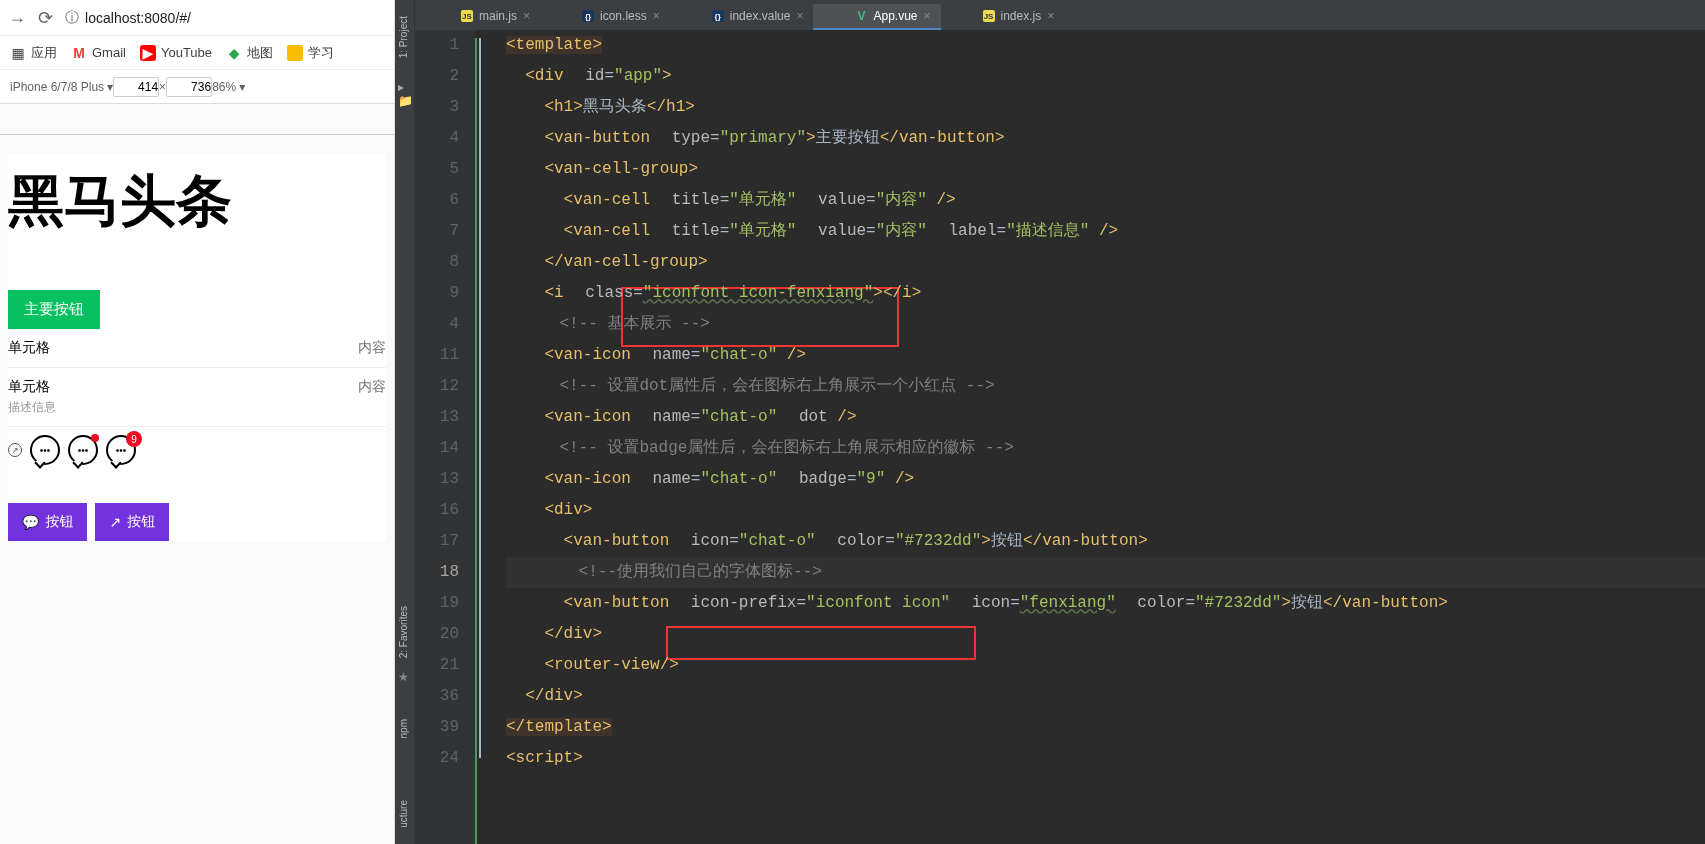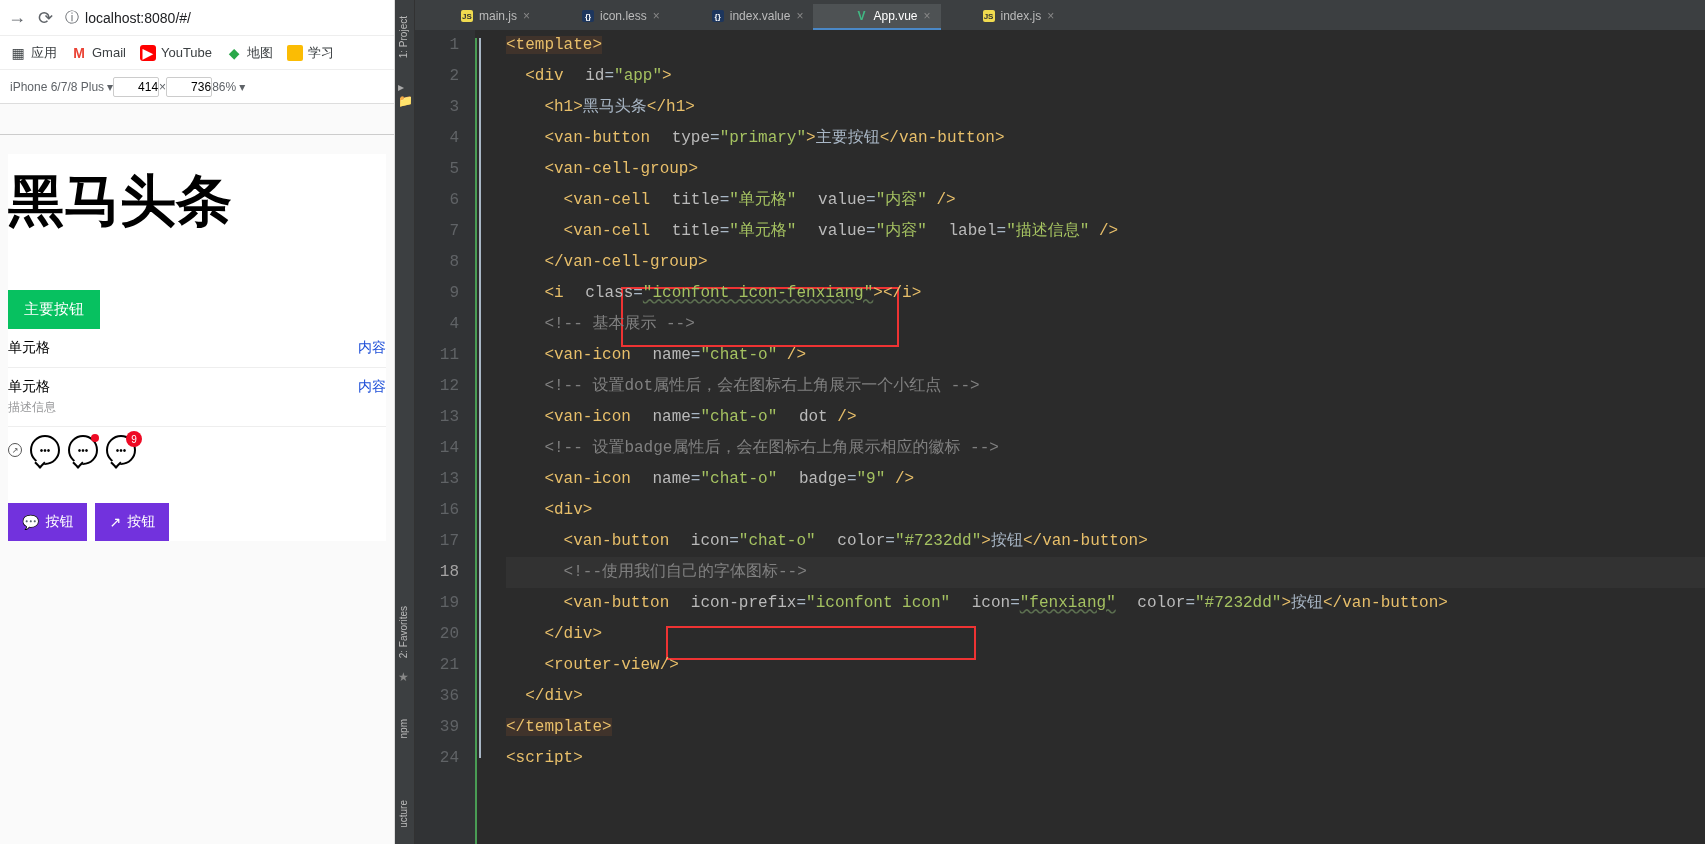--- a/index.html
+++ b/index.html
@@ -21,21 +21,21 @@
     .devtools-bar { height: 34px; display: flex; align-items: center; gap: 0; padding: 0 10px; border-bottom: 1px solid #ddd; font-size: 12px; color: #5f6368; }
     .device-select { display: flex; align-items: center; gap: 3px; }
     .dim-input { width: 46px; height: 20px; border: 1px solid #ccc; text-align: right; font-size: 12px; border-radius: 2px; }
     .preview-area { padding: 50px 8px 0 8px; background: #fafafa; flex: 1; position: relative; }
     .preview-area::before { content: ""; position: absolute; top: 30px; left: 0; right: 0; border-top: 1px solid #ccc; }
     .app-preview { background: #fff; }
     .app-h1 { font-size: 56px; font-weight: 900; padding: 10px 0; }
     .primary-btn { background: #07c160; color: #fff; border: none; padding: 10px 16px; font-size: 15px; margin-top: 40px; }
     .cell { border-bottom: 1px solid #eee; padding: 10px 0; display: flex; justify-content: space-between; font-size: 14px; }
     .cell .label { font-size: 12px; color: #969799; margin-top: 3px; }
-    .cell-value { color: #1d4ed8; }
+    .cell-value { color: #737373; }
     .icon-row { display: flex; gap: 8px; align-items: center; padding: 8px 0; }
     .chat-icon { width: 30px; height: 30px; border: 2px solid #000; border-radius: 50%; position: relative; display: flex; align-items: center; justify-content: center; font-size: 10px; }
     .chat-icon::after { content: ""; position: absolute; bottom: -4px; left: 4px; width: 6px; height: 6px; border-left: 2px solid #000; border-bottom: 2px solid #000; transform: rotate(-45deg); background: #fff; }
     .dot-badge { position: absolute; top: -3px; right: -3px; width: 8px; height: 8px; background: #ee0a24; border-radius: 50%; }
     .num-badge { position: absolute; top: -6px; right: -8px; min-width: 16px; height: 16px; background: #ee0a24; color: #fff; border-radius: 8px; font-size: 10px; display: flex; align-items: center; justify-content: center; padding: 0 3px; }
     .share-icon-small { width: 14px; height: 14px; border: 1.5px solid #555; border-radius: 50%; font-size: 8px; display: flex; align-items: center; justify-content: center; color: #555; }
     .purple-btns { display: flex; gap: 8px; margin-top: 30px; }
     .purple-btn { background: #7232dd; color: #fff; border: none; padding: 10px 14px; font-size: 14px; display: flex; align-items: center; gap: 6px; }
     .purple-btn .icon-in-btn { font-size: 14px; }
     
@@ -73,21 +73,21 @@
     .red-box { position: absolute; border: 2px solid #ee3333; pointer-events: none; }
     .box1 { top: 257px; left: 146px; width: 278px; height: 60px; }
     .box2 { top: 596px; left: 191px; width: 310px; height: 34px; }
     
     
     .t-tag { color: #e8bf6a; }
     .t-attr { color: #bababa; margin-left: 12px; }
     .t-str { color: #a5c261; }
     .t-str-u { color: #a5c261; text-decoration: wavy underline #5c7050; }
     .t-text { color: #a9b7c6; }
-    .t-comment { color: #808080; }
+    .t-comment { color: #808080; margin-left: 15px; }
     .t-punct { color: #e8bf6a; }
   </style>
 </head>
 <body>
 
 <div class="browser-panel">
   <div class="browser-toolbar">
     <span class="nav-arrow">→</span>
     <span class="reload">⟳</span>
     <div class="url-bar">

